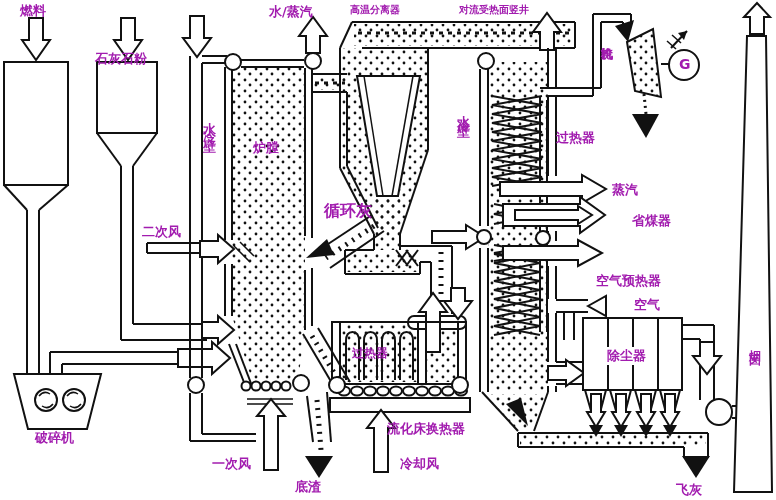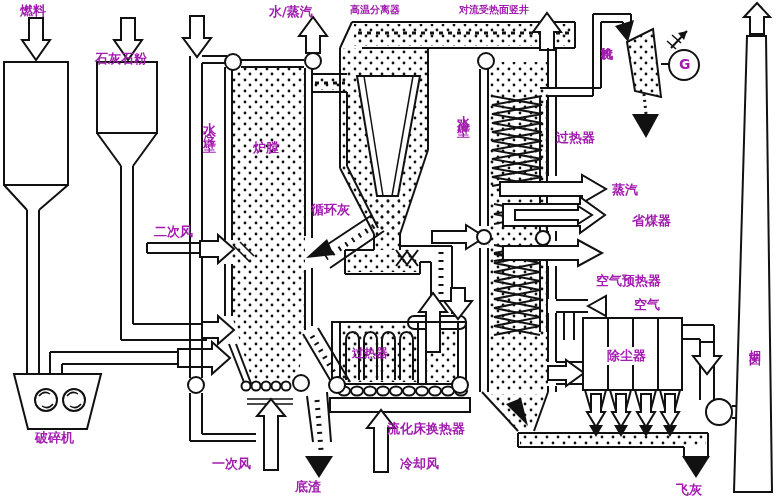--- a/index.html
+++ b/index.html
@@ -359,22 +359,22 @@
 <div class="lbl" style="left:20px;top:2px;">燃料</div>
 <div class="lbl" style="left:95px;top:2px;margin-top:48px;">石灰石粉</div>
 <div class="lbl" style="left:269px;top:3px;">水/蒸汽</div>
 <div class="lbl" style="left:350px;top:3px;font-size:10px;">高温分离器</div>
 <div class="lbl" style="left:459px;top:3px;font-size:10px;">对流受热面竖井</div>
 <div class="lbl v" style="left:601px;top:37px;font-size:12px;">汽轮机</div>
 <div class="lbl" style="left:679px;top:56px;font-size:14px;">G</div>
 <div class="lbl v" style="left:203px;top:112px;letter-spacing:8px;">水冷壁</div>
 <div class="lbl v" style="left:457px;top:105px;letter-spacing:4px;">水冷壁</div>
 <div class="lbl" style="left:253px;top:139px;">炉膛</div>
-<div class="lbl" style="left:154px;top:223px;">二次风</div>
-<div class="lbl" style="left:311px;top:201px;font-size:13px;">循环灰</div>
+<div class="lbl" style="left:142px;top:223px;">二次风</div>
+<div class="lbl" style="left:324px;top:201px;font-size:16px;">循环灰</div>
 <div class="lbl" style="left:556px;top:129px;">过热器</div>
 <div class="lbl" style="left:612px;top:181px;">蒸汽</div>
 <div class="lbl" style="left:632px;top:212px;">省煤器</div>
 <div class="lbl" style="left:556px;top:272px;margin-left:40px;">空气预热器</div>
 <div class="lbl" style="left:634px;top:296px;">空气</div>
 <div class="lbl bg" style="left:606px;top:347px;">除尘器</div>
 <div class="lbl v" style="left:749px;top:340px;font-size:12px;letter-spacing:3px;">烟囱</div>
 <div class="lbl" style="left:35px;top:429px;">破碎机</div>
 <div class="lbl" style="left:212px;top:455px;">一次风</div>
 <div class="lbl" style="left:295px;top:478px;">底渣</div>

